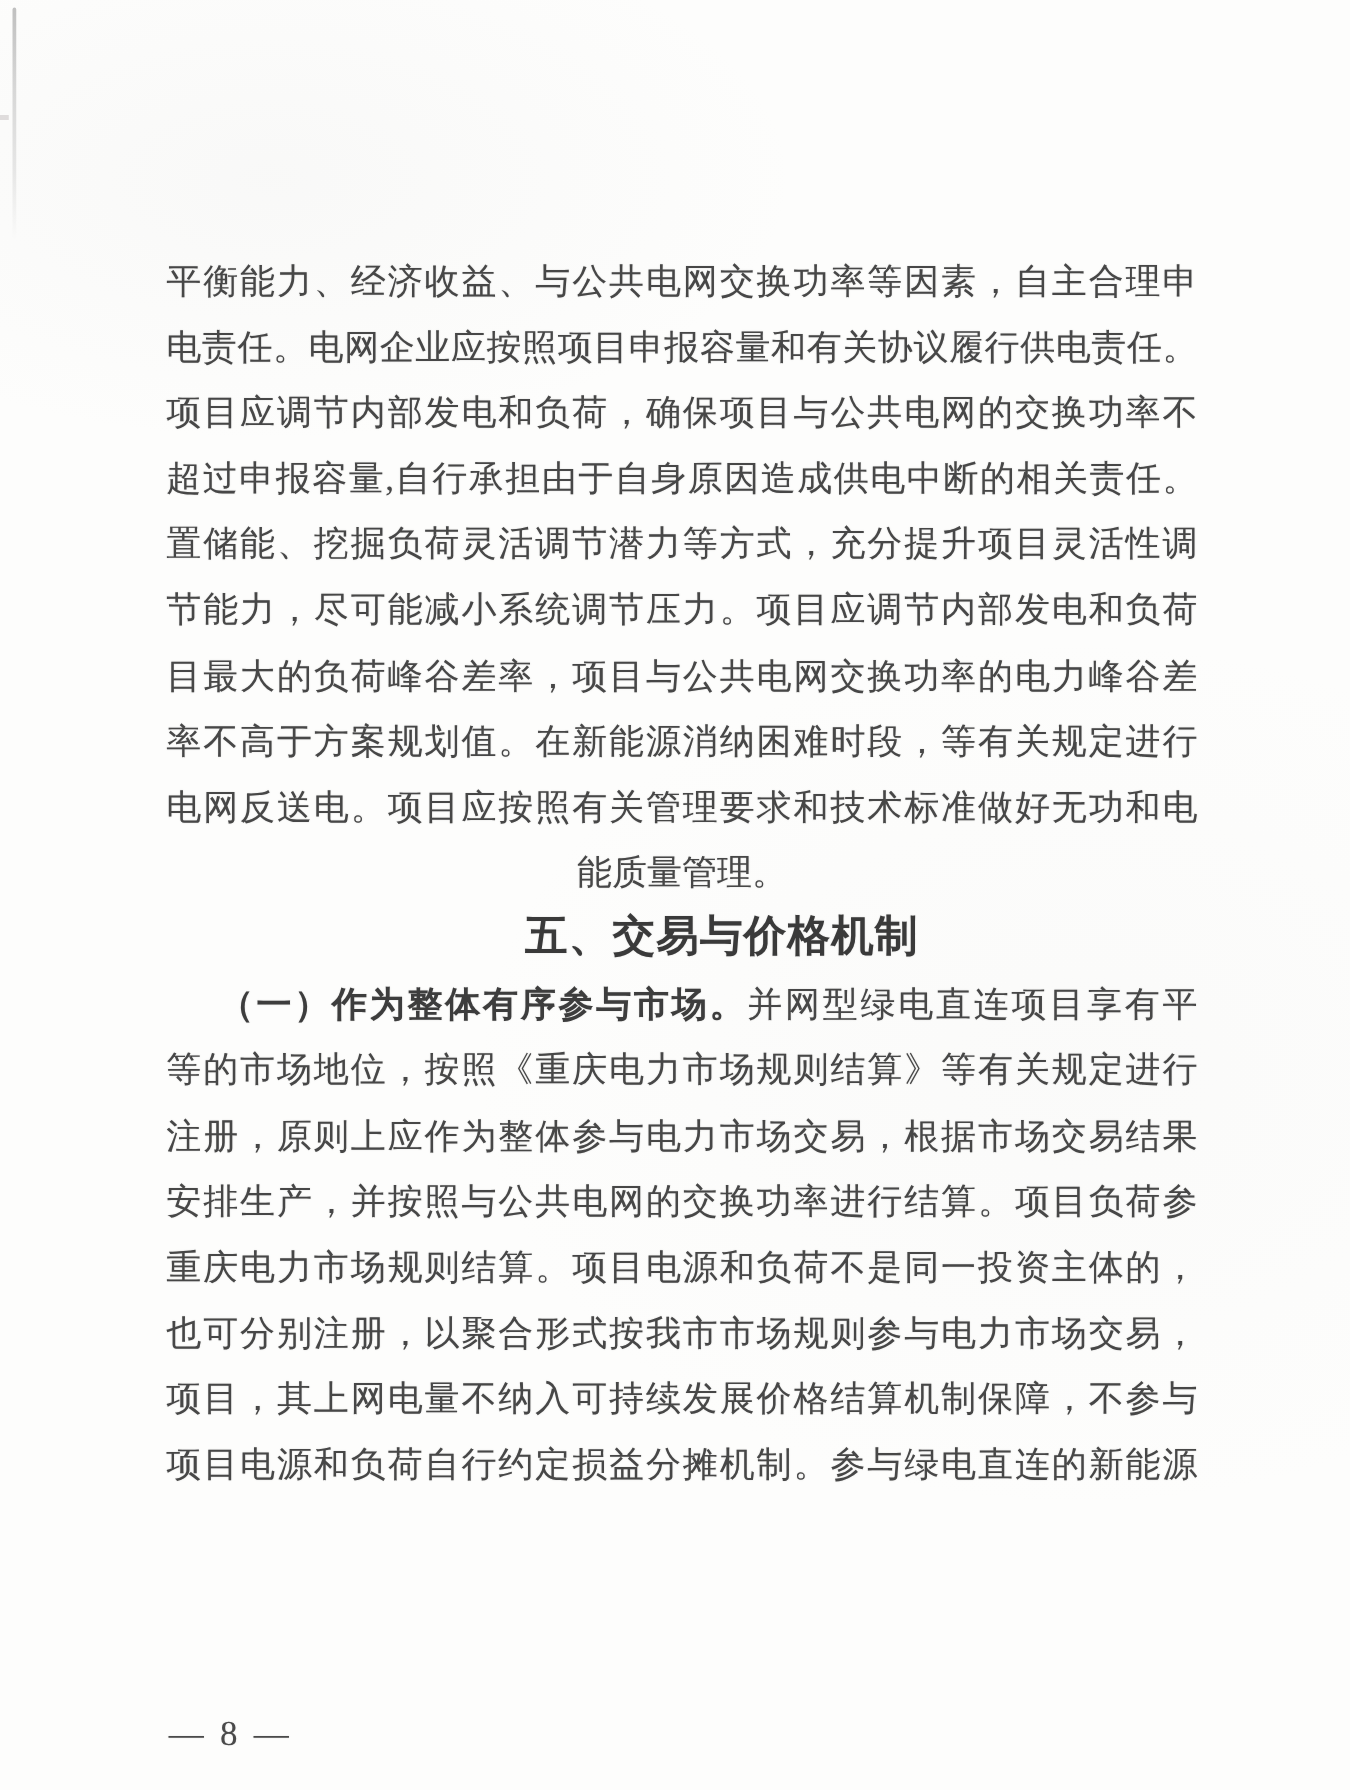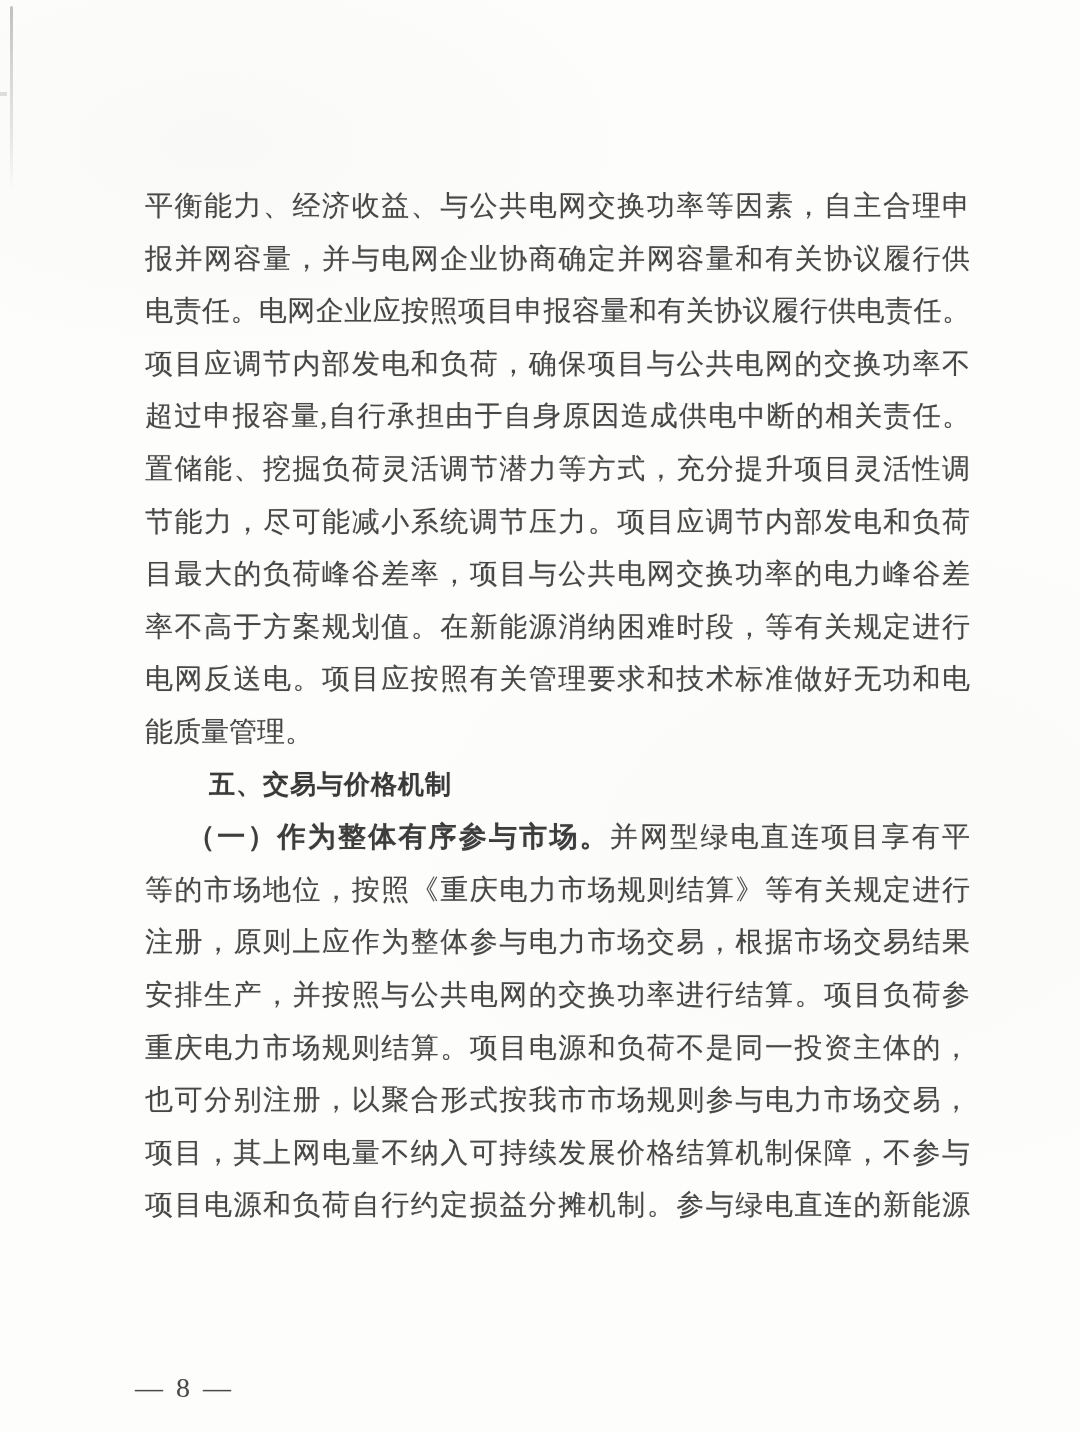--- a/index.html
+++ b/index.html
@@ -40,49 +40,48 @@
     position: absolute;
     left: 0;
     top: 92px;
     width: 7px;
     height: 4px;
     background: rgba(195,190,190,0.5);
   }
   .doc-body {
     position: absolute;
     left: 133px;
-    top: 180px;
+    top: 200px;
     width: 825px;
-    margin-left: 12px;
   }
   .line {
     height: 52.6px;
     line-height: 52.6px;
     font-size: 28px;
     color: #474747;
     white-space: nowrap;
     text-shadow: 0 0 1px rgba(90,90,90,0.35);
-    text-align: left;
+    text-align: center;
   }
   .line.justify {
     white-space: normal;
     text-align: justify;
     text-align-last: justify;
   }
   .line.indent {
     text-indent: 42px;
   }
   .line .bold-lead {
     font-weight: 700;
     color: #3d3d3d;
   }
   .line.heading {
-    font-family: Liberation Serif, serif;
+    font-family: Liberation Mono, monospace;
     font-weight: 700;
-    font-size: 26px;
+    font-size: 34px;
     color: #3a3a3a;
     text-indent: 64px;
     letter-spacing: 1px;
   }
   .page-footer {
     position: absolute;
     left: 135px;
     top: 1368px;
     font-size: 28px;
     line-height: 40px;
@@ -93,21 +92,20 @@
 </style>
 </head>
 <body>
 
 <div class="page">
   <div class="scan-vline"></div>
   <div class="scan-mark"></div>
 
   <div class="doc-body">
       <div class="line justify">平衡能力、经济收益、与公共电网交换功率等因素，自主合理申</div>
-      <div class="line justify">报并网容量，并与电网企业协商确定并网容量和有关协议履行供</div>
       <div class="line justify">电责任。电网企业应按照项目申报容量和有关协议履行供电责任。</div>
       <div class="line justify">项目应调节内部发电和负荷，确保项目与公共电网的交换功率不</div>
       <div class="line justify">超过申报容量,自行承担由于自身原因造成供电中断的相关责任。</div>
       <div class="line justify">置储能、挖掘负荷灵活调节潜力等方式，充分提升项目灵活性调</div>
       <div class="line justify">节能力，尽可能减小系统调节压力。项目应调节内部发电和负荷</div>
       <div class="line justify">目最大的负荷峰谷差率，项目与公共电网交换功率的电力峰谷差</div>
       <div class="line justify">率不高于方案规划值。在新能源消纳困难时段，等有关规定进行</div>
       <div class="line justify">电网反送电。项目应按照有关管理要求和技术标准做好无功和电</div>
       <div class="line">能质量管理。</div>
       <div class="line heading">五、交易与价格机制</div>

